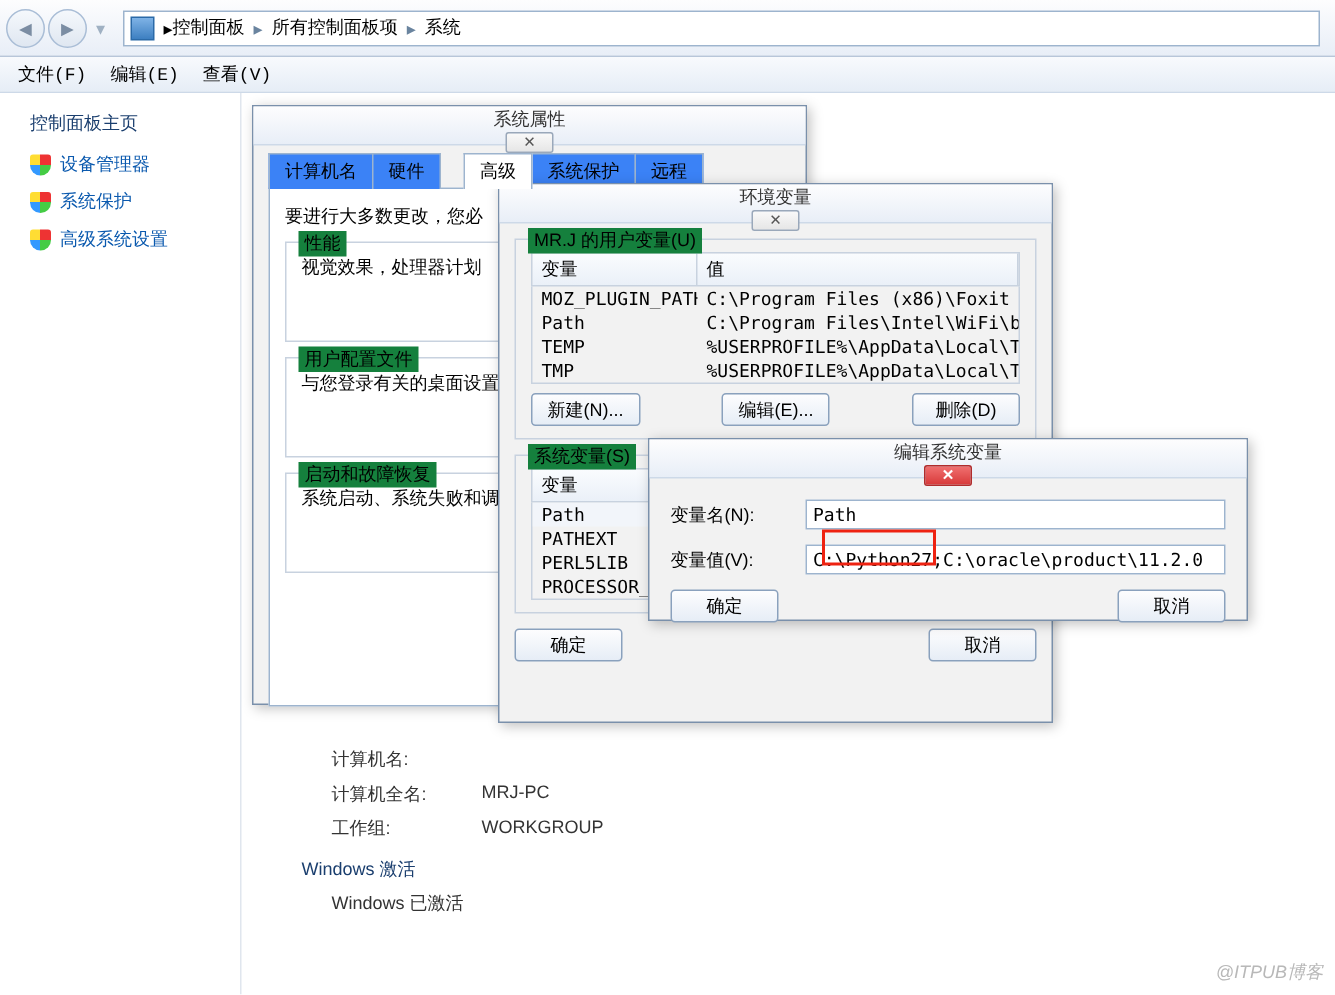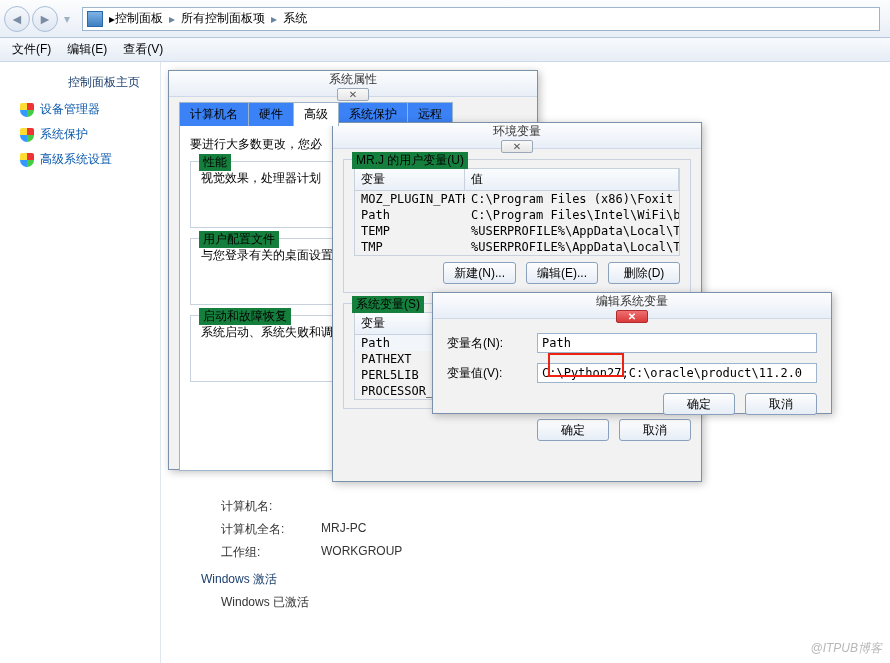--- a/index.html
+++ b/index.html
@@ -3,53 +3,53 @@
 <meta charset="utf-8">
 <style>
 * { box-sizing: border-box; margin: 0; padding: 0; }
 body { font-family: "Microsoft YaHei", Tahoma, sans-serif; font-size: 12px; background: #fff; width: 890px; height: 663px; position: relative; overflow: hidden; }
 .navbar { height: 38px; background: linear-gradient(#fdfdfe, #e8eef7); border-bottom: 1px solid #b8c6d9; display: flex; align-items: center; padding: 0 4px; }
 .nav-btn { width: 26px; height: 26px; border-radius: 50%; background: linear-gradient(#f5f8fc, #dfe7f1); border: 1px solid #a9bdd6; margin-right: 2px; display: flex; align-items: center; justify-content: center; color: #7b8da3; font-size: 14px; }
 .nav-sep { margin: 0 4px; color: #6a849f; opacity: .6; }
 .nav-addr { flex: 1; height: 24px; background: #fff; border: 1px solid #9db4ce; margin: 0 6px 0 8px; display: flex; align-items: center; padding: 0 4px; font-size: 12px; }
 .nav-addr .icon { width: 16px; height: 16px; margin-right: 6px; background: linear-gradient(#7fb3e6,#3d7fc1); border: 1px solid #2b6aa8; }
 .nav-addr .sep { margin: 0 6px; color: #6a849f; }
-.menubar { height: 24px; background: linear-gradient(#f8fafd,#e6edf6); border-bottom: 1px solid #cdd9e8; display: flex; align-items: center; padding: 0 6px; gap: 4px; }
+.menubar { height: 24px; background: linear-gradient(#f8fafd,#e6edf6); border-bottom: 1px solid #cdd9e8; display: flex; align-items: center; padding: 0 6px; gap: 4px; font-family: Liberation Mono, monospace; }
 .menubar span { padding: 2px 6px; }
 .sidebar { position: absolute; left: 0; top: 62px; width: 160px; padding: 12px 0 0 20px; }
-.sidebar-title { color: #1a3e6e; font-size: 12px; margin-bottom: 10px; margin-left: 48px; }
+.sidebar-title { color: #1a3e6e; font-size: 12px; margin-bottom: 10px; }
 .sidebar-item { display: flex; align-items: center; gap: 6px; margin-bottom: 8px; color: #0a59ae; cursor: pointer; }
 .shield { width: 14px; height: 14px; background: conic-gradient(#e33 0 25%, #4c4 0 50%, #39f 0 75%, #fd3 0); border-radius: 2px 2px 50% 50%; }
 .content { position: absolute; left: 160px; top: 62px; right: 0; bottom: 0; border-left: 1px solid #e0e6ee; padding: 10px 0 0 0; }
 .info-row { display: flex; margin: 6px 0 6px 60px; font-size: 12px; color: #333; }
 .info-row .lab { width: 100px; }
 .info-head { margin: 10px 0 6px 40px; color: #1a3e6e; }
 .dialog { position: absolute; background: #f2f2f2; border: 1px solid #7a90ab; box-shadow: 2px 2px 8px rgba(0,0,0,.25); }
 .dlg-title { height: 26px; background: linear-gradient(#fdfdfe,#e8eef7); border-bottom: 1px solid #cdd9e8; display: flex; align-items: center; padding: 0 8px; font-size: 12px; color: #333; flex-direction: column; }
 .dlg-title .spacer { flex: 1; }
 .dlg-x { width: 32px; height: 16px; border: 1px solid #9aa8ba; border-radius: 2px; background: linear-gradient(#f9f9f9,#e6e6e6); display: flex; align-items: center; justify-content: center; font-size: 10px; color: #555; }
 .dlg-x.red { background: linear-gradient(#f07070,#d83a3a); border-color: #b02c2c; color: #fff; font-weight: bold; }
 .tabs { display: flex; margin: 4px 0 0 10px; }
 .tab { padding: 3px 10px; border: 1px solid #9db4ce; border-bottom: none; background: #3b82f6; margin-right: -1px; position: relative; top: 1px; }
-.tab.active { background: #fff; z-index: 2; }
+.tab.active { background: #fff; z-index: 2; margin-left: 16px; }
 .tabpanel { border: 1px solid #9db4ce; background: #fff; margin: 0 10px 10px 10px; padding: 10px; }
 .group { border: 1px solid #c8d2df; padding: 8px 10px; margin-bottom: 10px; position: relative; }
 .group .glabel { position: absolute; top: -8px; left: 8px; background: #15803d; padding: 0 4px; font-size: 12px; }
 .btn { min-width: 72px; height: 22px; background: linear-gradient(#fdfdfe,#e6edf6); border: 1px solid #8aa1bd; border-radius: 3px; padding: 0 10px; font-size: 12px; cursor: pointer; }
 .listhdr { display: flex; background: linear-gradient(#fafcfe,#eaf0f8); border: 1px solid #c8d2df; font-size: 12px; align-items: center; }
 .listhdr div { padding: 2px 6px; border-right: 1px solid #c8d2df; }
 .listbody { border: 1px solid #c8d2df; border-top: none; font-family: "SimSun","NSimSun",monospace; font-size: 12px; max-height: 72px; overflow: hidden; }
 .listrow { display: flex; padding: 1px 0; }
 .listrow.sel { background: #f2f5fa; }
 .col-var { width: 110px; padding-left: 6px; white-space: nowrap; overflow: hidden; }
 .col-val { flex: 1; padding-left: 6px; white-space: nowrap; overflow: hidden; }
 .field { display: flex; align-items: center; margin: 10px 0; }
 .field .flab { width: 90px; }
 .field input { flex: 1; height: 20px; border: 1px solid #9db4ce; padding: 0 4px; font-family: "SimSun", monospace; font-size: 12px; }
-.btnrow { display: flex; justify-content: flex-end; gap: 10px; margin-top: 6px; }
+.btnrow { display: flex; justify-content: space-between; gap: 10px; margin-top: 6px; }
 .redbox { position: absolute; border: 2px solid #e21; pointer-events: none; }
 .watermark { position: absolute; right: 8px; bottom: 6px; color: #b8b8b8; font-size: 12px; font-style: italic; }
 </style>
 </head>
 <body>
 
 <div class="navbar">
   <div class="nav-btn">◄</div>
   <div class="nav-btn">►</div>
   <span class="nav-sep">▾</span>

